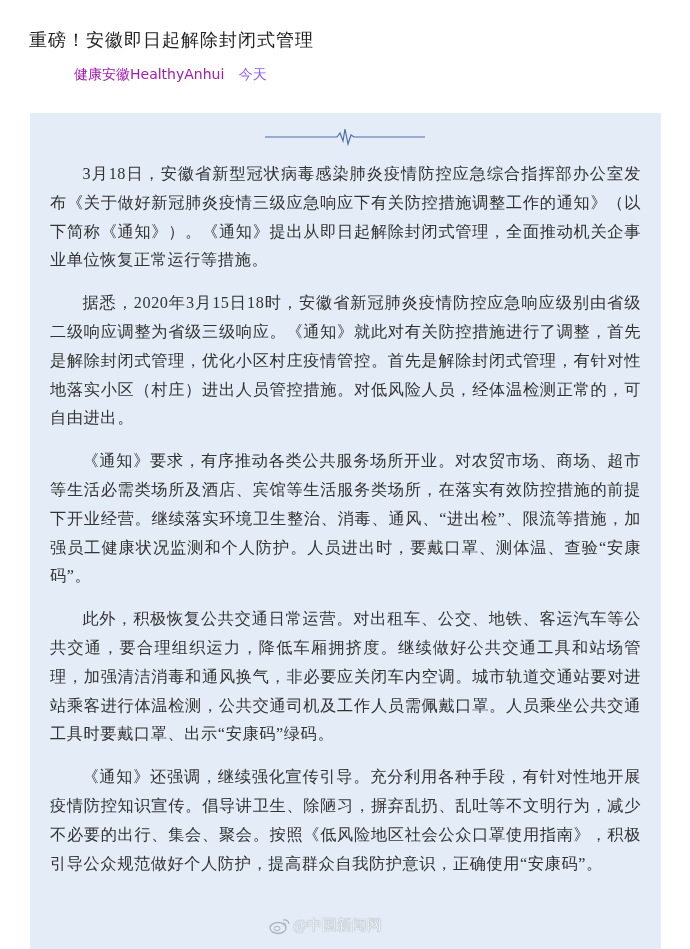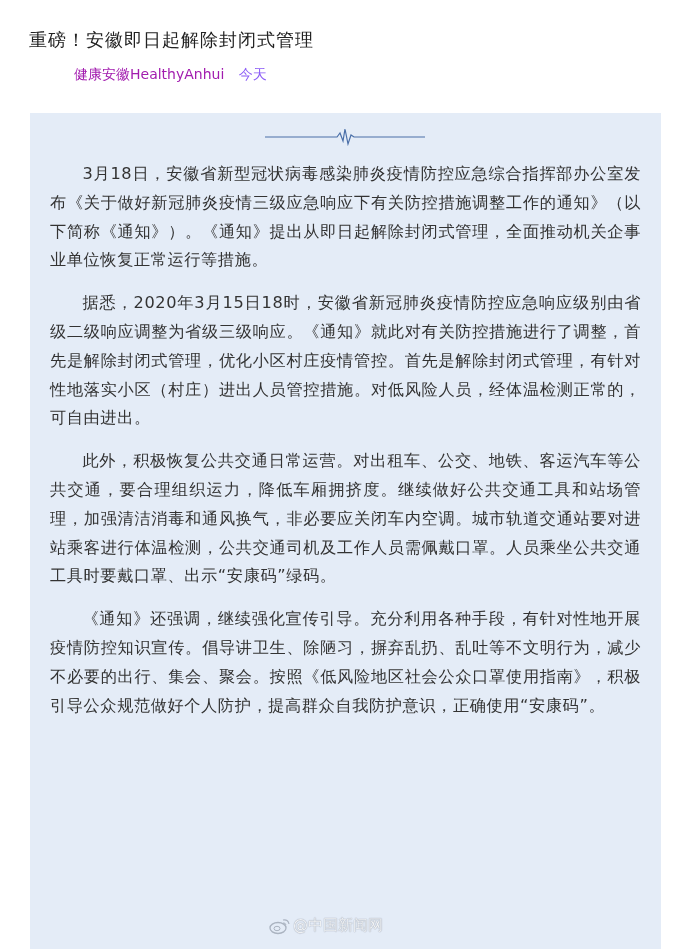--- a/index.html
+++ b/index.html
@@ -17,20 +17,21 @@
   .meta {
     position: absolute; left: 30px; top: 64px;
     font-size: 14px; line-height: 20px;
   }
   .meta .author { color: #a21caf; margin-left: 44px; }
   .meta .time { color: #8b5cf6; margin-left: 10px; }
   .content-box {
     position: absolute; left: 30px; top: 113px;
     width: 631px; height: 836px;
     background: #e4ecf7;
+    font-family: Liberation Serif, serif;
   }
   .divider {
     position: absolute; left: 235px; top: 14px; width: 160px; height: 20px;
   }
   .paragraphs {
     position: absolute; left: 20px; top: 47px; width: 591px;
   }
   .para {
     margin: 0 0 14px 0;
     font-size: 16.2px; line-height: 28.8px; color: #333333;
@@ -55,20 +56,21 @@
 </div>
 
 <div class="content-box">
   <svg class="divider" viewBox="0 0 160 20" width="160" height="20">
     <polyline points="0,10 72,10 75,6 78,14 80,2 83,17 86,8 89,10 160,10" fill="none" stroke="#4a6fa8" stroke-width="1.2"></polyline>
   </svg>
 
   <div class="paragraphs">
     <p class="para">3月18日，安徽省新型冠状病毒感染肺炎疫情防控应急综合指挥部办公室发布《关于做好新冠肺炎疫情三级应急响应下有关防控措施调整工作的通知》（以下简称《通知》）。《通知》提出从即日起解除封闭式管理，全面推动机关企事业单位恢复正常运行等措施。</p>
     <p class="para">据悉，2020年3月15日18时，安徽省新冠肺炎疫情防控应急响应级别由省级二级响应调整为省级三级响应。《通知》就此对有关防控措施进行了调整，首先是解除封闭式管理，优化小区村庄疫情管控。首先是解除封闭式管理，有针对性地落实小区（村庄）进出人员管控措施。对低风险人员，经体温检测正常的，可自由进出。</p>
+    <p class="para">《通知》要求，有序推动各类公共服务场所开业。对农贸市场、商场、超市等生活必需类场所及酒店、宾馆等生活服务类场所，在落实有效防控措施的前提下开业经营。继续落实环境卫生整治、消毒、通风、“进出检”、限流等措施，加强员工健康状况监测和个人防护。人员进出时，要戴口罩、测体温、查验“安康码”。</p>
     <p class="para">此外，积极恢复公共交通日常运营。对出租车、公交、地铁、客运汽车等公共交通，要合理组织运力，降低车厢拥挤度。继续做好公共交通工具和站场管理，加强清洁消毒和通风换气，非必要应关闭车内空调。城市轨道交通站要对进站乘客进行体温检测，公共交通司机及工作人员需佩戴口罩。人员乘坐公共交通工具时要戴口罩、出示“安康码”绿码。</p>
     <p class="para">《通知》还强调，继续强化宣传引导。充分利用各种手段，有针对性地开展疫情防控知识宣传。倡导讲卫生、除陋习，摒弃乱扔、乱吐等不文明行为，减少不必要的出行、集会、聚会。按照《低风险地区社会公众口罩使用指南》，积极引导公众规范做好个人防护，提高群众自我防护意识，正确使用“安康码”。</p>
   </div>
 
   <div class="watermark">
     <svg width="22" height="18" viewBox="0 0 22 18">
       <ellipse cx="9" cy="11" rx="8" ry="5.5" fill="none" stroke="#aab3c0" stroke-width="1.3"></ellipse>
       <ellipse cx="8" cy="11.5" rx="3" ry="2.2" fill="none" stroke="#aab3c0" stroke-width="1"></ellipse>
       <path d="M14,3 Q19,2 20,7" fill="none" stroke="#aab3c0" stroke-width="1.2"></path>
       <path d="M14,6 Q16.5,5.5 17,8" fill="none" stroke="#aab3c0" stroke-width="1"></path>

